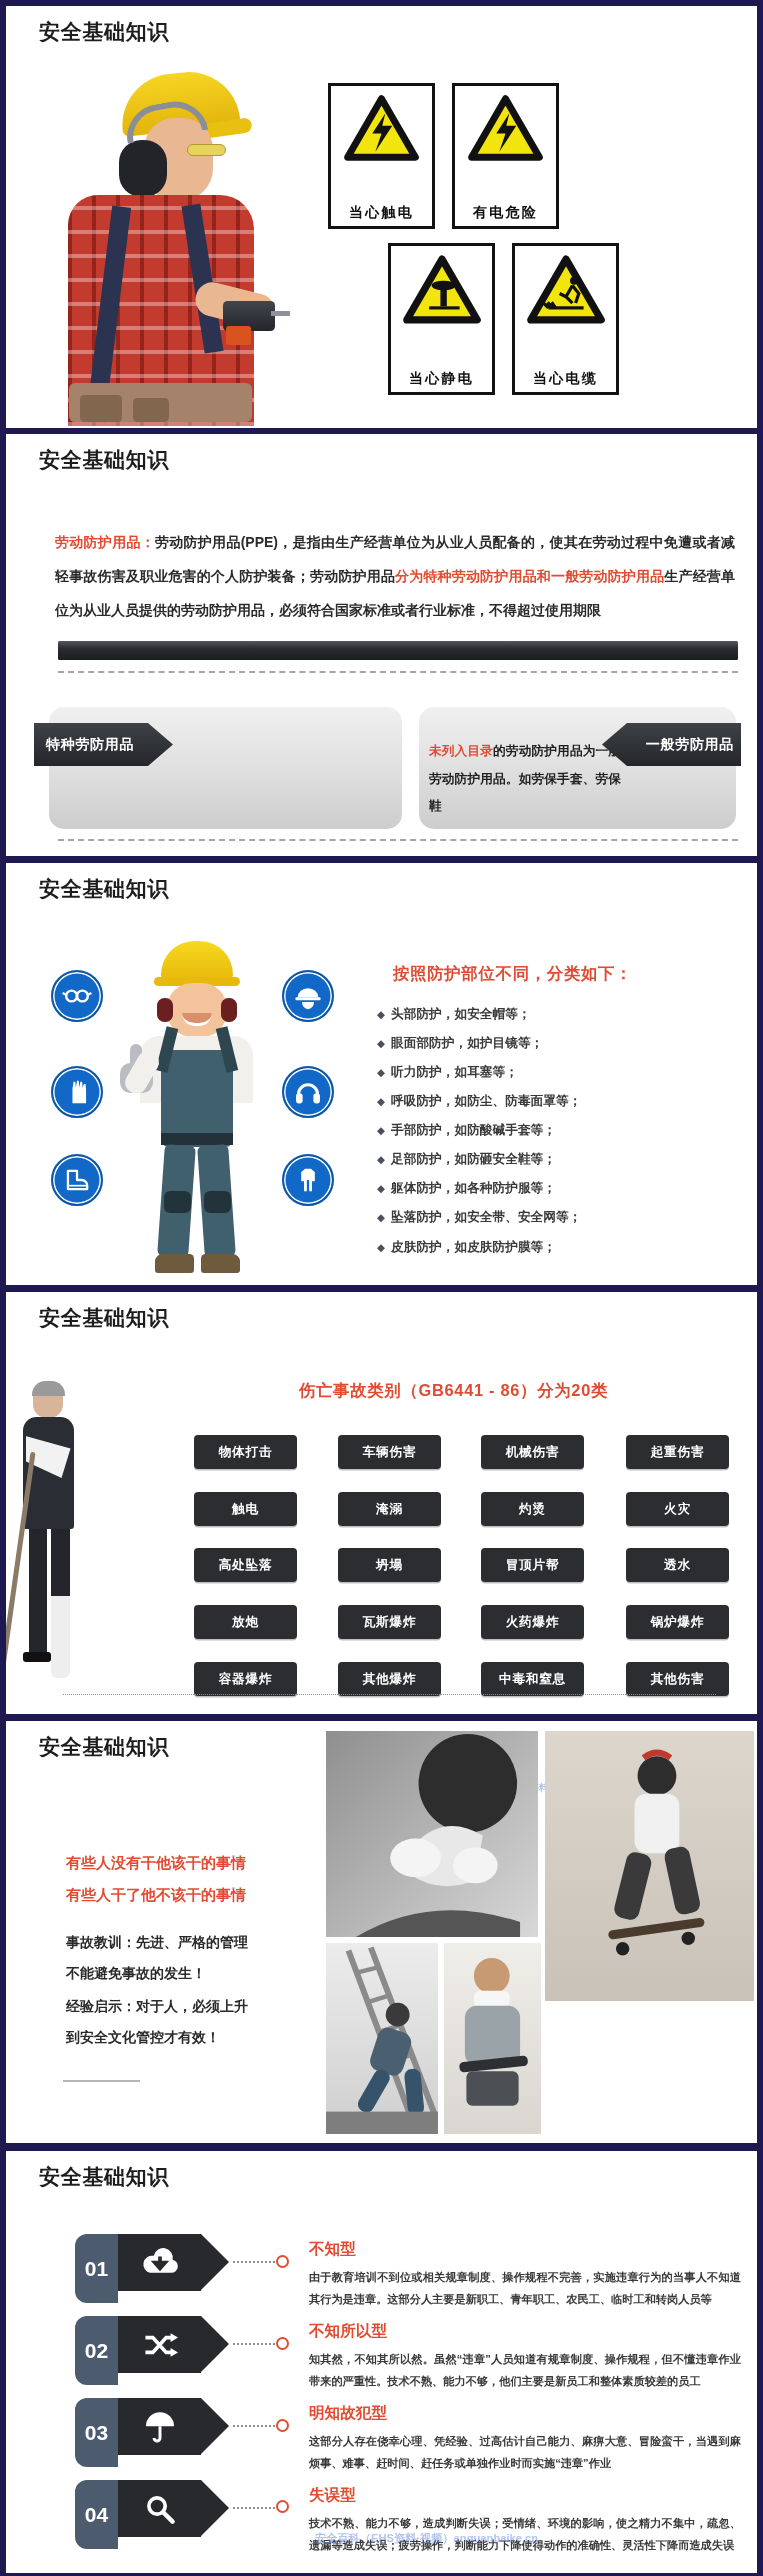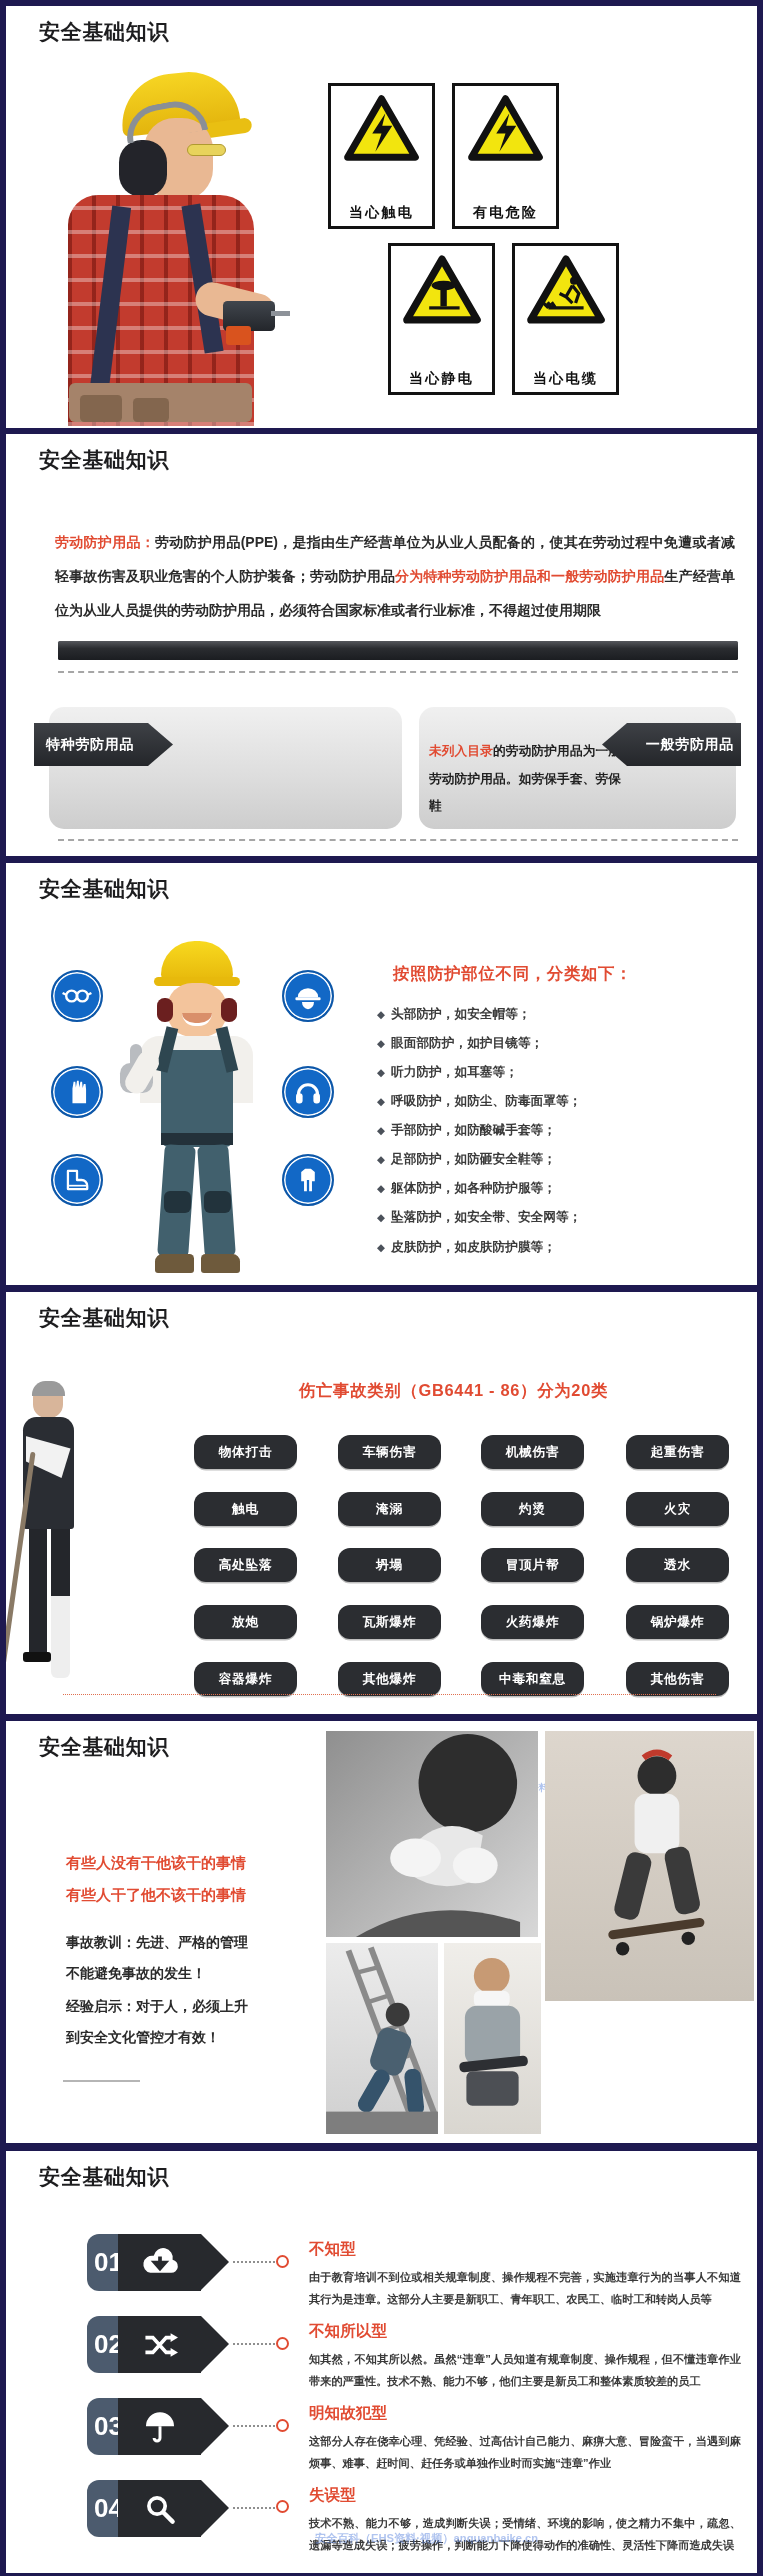--- a/index.html
+++ b/index.html
@@ -29,33 +29,33 @@
 
   
   .bsign { position:absolute; width:52px; height:52px; border-radius:50%; background:#1268c6; border:2.2px solid #0d57a8; box-shadow:0 0 0 1.5px #fff inset; display:flex; align-items:center; justify-content:center; }
   .s3-heading { position:absolute; left:387px; top:100px; font-size:16.4px; font-weight:800; color:#e14b32; letter-spacing:0.7px; }
   .bullet { position:absolute; left:371px; font-size:12.7px; font-weight:700; color:#3a3a3a; white-space:nowrap; }
   .bullet .dia { color:#4b515a; font-size:10.4px; margin-right:6px; }
   .cartoon { position:absolute; left:112px; top:75px; width:156px; height:343px; }
 
   
   .s4-heading { position:absolute; left:179px; top:88px; width:537px; text-align:center; font-size:16.4px; font-weight:800; color:#e14b32; letter-spacing:0.7px; }
-  .cat { position:absolute; width:103px; height:34px; background:#2b2d31; color:#fff; font-size:12.7px; font-weight:700; display:flex; align-items:center; justify-content:center; border-radius:12px; box-shadow:0 1.5px 0 rgba(0,0,0,.25); letter-spacing:0.7px; }
+  .cat { position:absolute; width:103px; height:34px; background:#2b2d31; color:#fff; font-size:12.7px; font-weight:700; display:flex; align-items:center; justify-content:center; border-radius:4px; box-shadow:0 1.5px 0 rgba(0,0,0,.25); letter-spacing:0.7px; }
   .dotline-red { position:absolute; left:57px; top:402px; width:653px; border-top:1.5px dotted #e0704f; }
   .photo-injured { position:absolute; left:7.5px; top:92px; width:72px; height:325px; }
 
   
   .photo { position:absolute; overflow:hidden; }
   .s5-red { position:absolute; left:60px; font-size:15px; font-weight:800; color:#e14b32; white-space:nowrap; }
   .s5-black { position:absolute; left:60px; font-size:14px; font-weight:800; color:#2b2b2b; white-space:nowrap; }
   .s5-divider { position:absolute; left:57px; top:359px; width:77px; height:2.2px; background:#b5b5b5; }
   .watermark { position:absolute; font-weight:700; color:rgba(80,125,220,0.45); white-space:nowrap; }
 
   
-  .item-badge-num { position:absolute; width:43px; height:57px; background:#4c5b6e; border-radius:12px 0 0 12px; color:#fff; font-size:26px; font-weight:800; display:flex; align-items:center; justify-content:center;margin-left:12px; }
+  .item-badge-num { position:absolute; width:43px; height:69px; background:#4c5b6e; border-radius:12px 0 0 12px; color:#fff; font-size:21px; font-weight:800; display:flex; align-items:center; justify-content:center; }
   .item-badge-icon { position:absolute; width:83px; height:57px; background:#27292d; display:flex; align-items:center; justify-content:center; }
   .item-tip { position:absolute; width:0; height:0; border-top:28px solid transparent; border-bottom:28px solid transparent; border-left:28px solid #27292d; }
   .item-dots { position:absolute; width:42px; border-top:2.2px dotted #8f8f8f; }
   .item-circle { position:absolute; width:13.4px; height:13.4px; border-radius:50%; border:2.2px solid #e14b32; background:#fff; }
   .item-heading { position:absolute; left:303px; font-size:15.6px; font-weight:800; color:#e14b32; }
   .item-desc { position:absolute; left:303px; width:432px; font-size:11.2px; font-weight:600; color:#3a3a3a; line-height:21.6px; text-align:justify; }
 </style>
 </head>
 <body>
 

